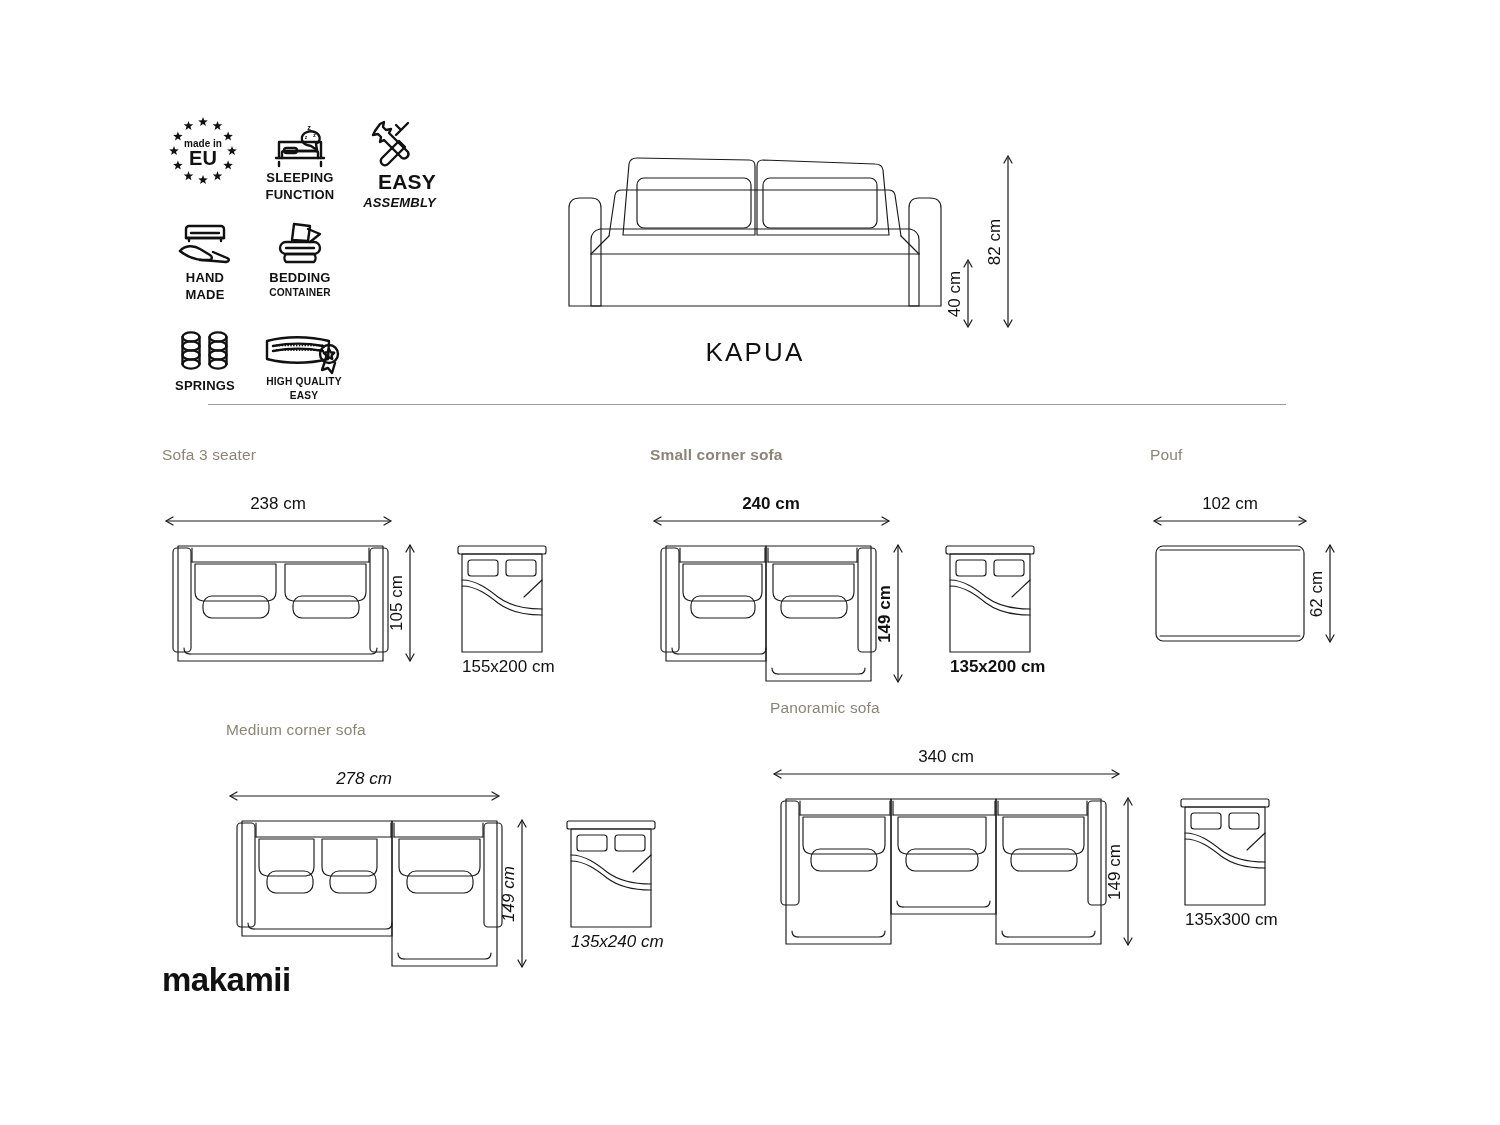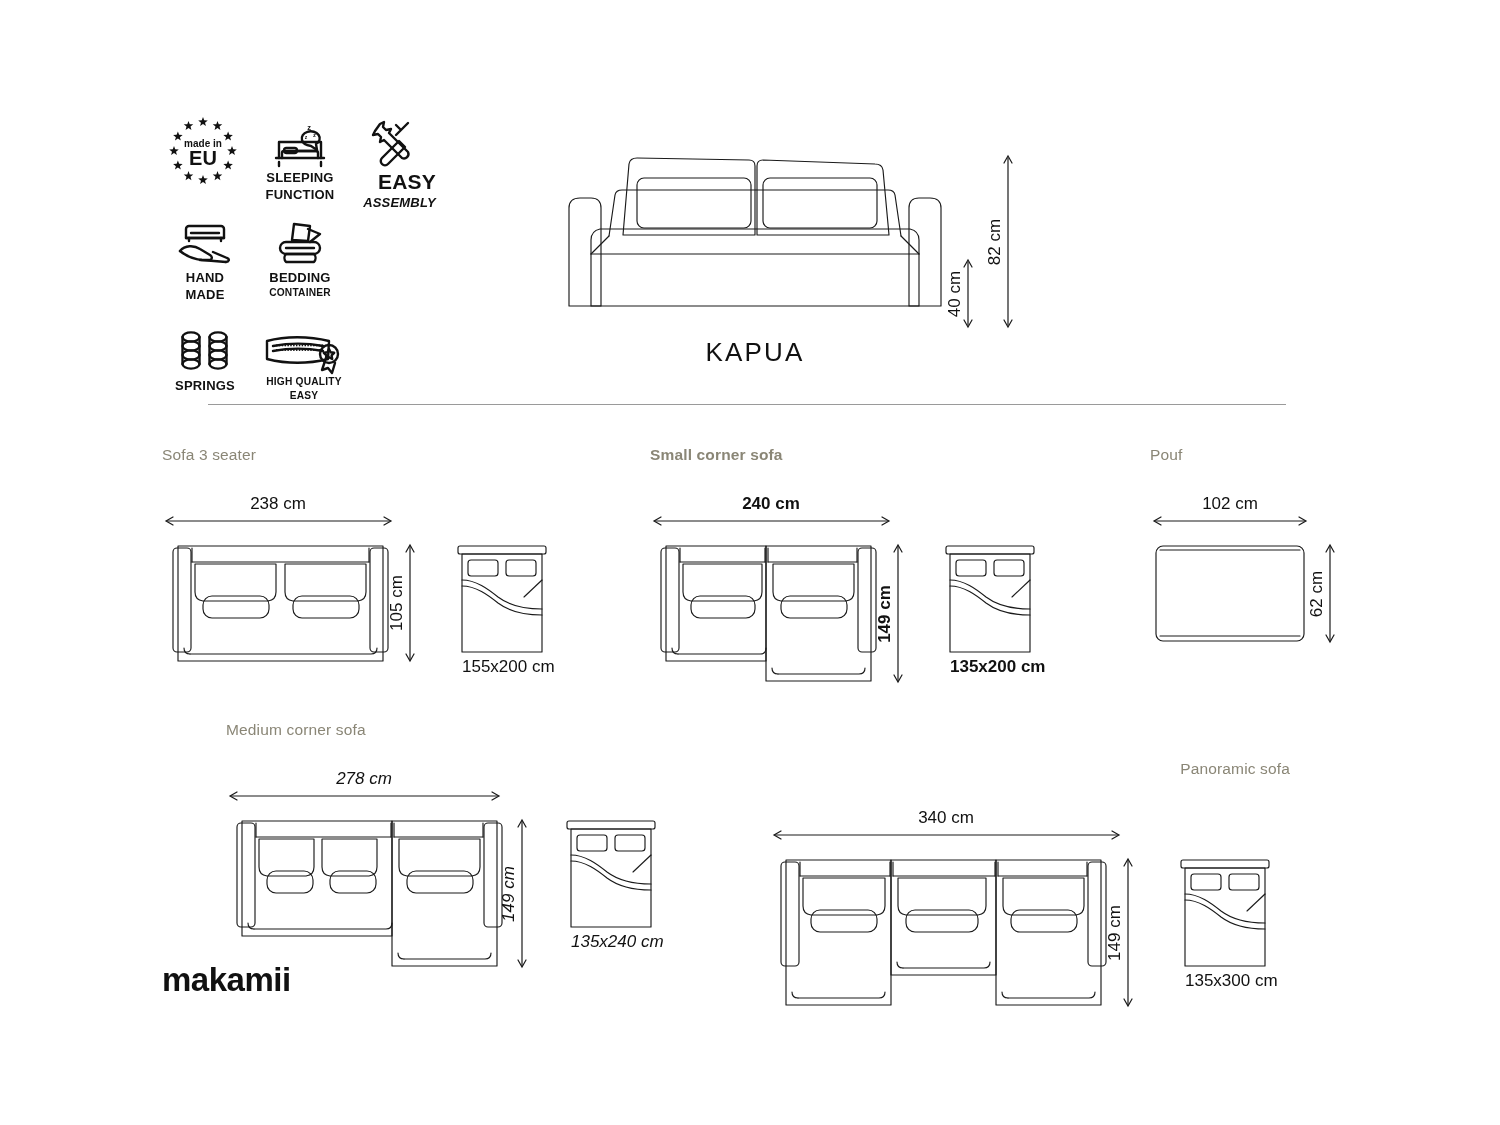--- a/index.html
+++ b/index.html
@@ -456,21 +456,21 @@
           <rect x="389" y="86" width="30" height="16" rx="3"></rect>
           <path d="M345 106 c14 0 26 9 36 17 c12 9 26 12 44 12"></path>
           <path d="M345 112 c14 0 26 9 36 17 c12 9 26 12 44 12"></path>
           <path d="M407 123 L425 106"></path>
         </g>
         <text x="345" y="198" font-family="Liberation Sans, sans-serif" font-size="17" fill="#111">135x240 cm</text>
       </svg>
     </div>
   </div>
 
-  <div class="variant" style="left:770px;top:760px;text-align:right;">
+  <div class="variant" style="left:770px;top:699px;">
     <div class="v-title">Panoramic sofa</div>
     <div class="v-body" style="margin-top:10px;">
       <svg width="520" height="240" viewBox="0 0 520 240">
         <g stroke="#1a1a1a" stroke-width="1.2" fill="none" stroke-linecap="round">
           <path d="M5 47 L348 47"></path>
           <path d="M11 43 L4 47 L11 51"></path>
           <path d="M342 43 L349 47 L342 51"></path>
         </g>
         <text x="176" y="35" text-anchor="middle" font-family="Liberation Sans, sans-serif" font-size="17" fill="#111">340 cm</text>
 

